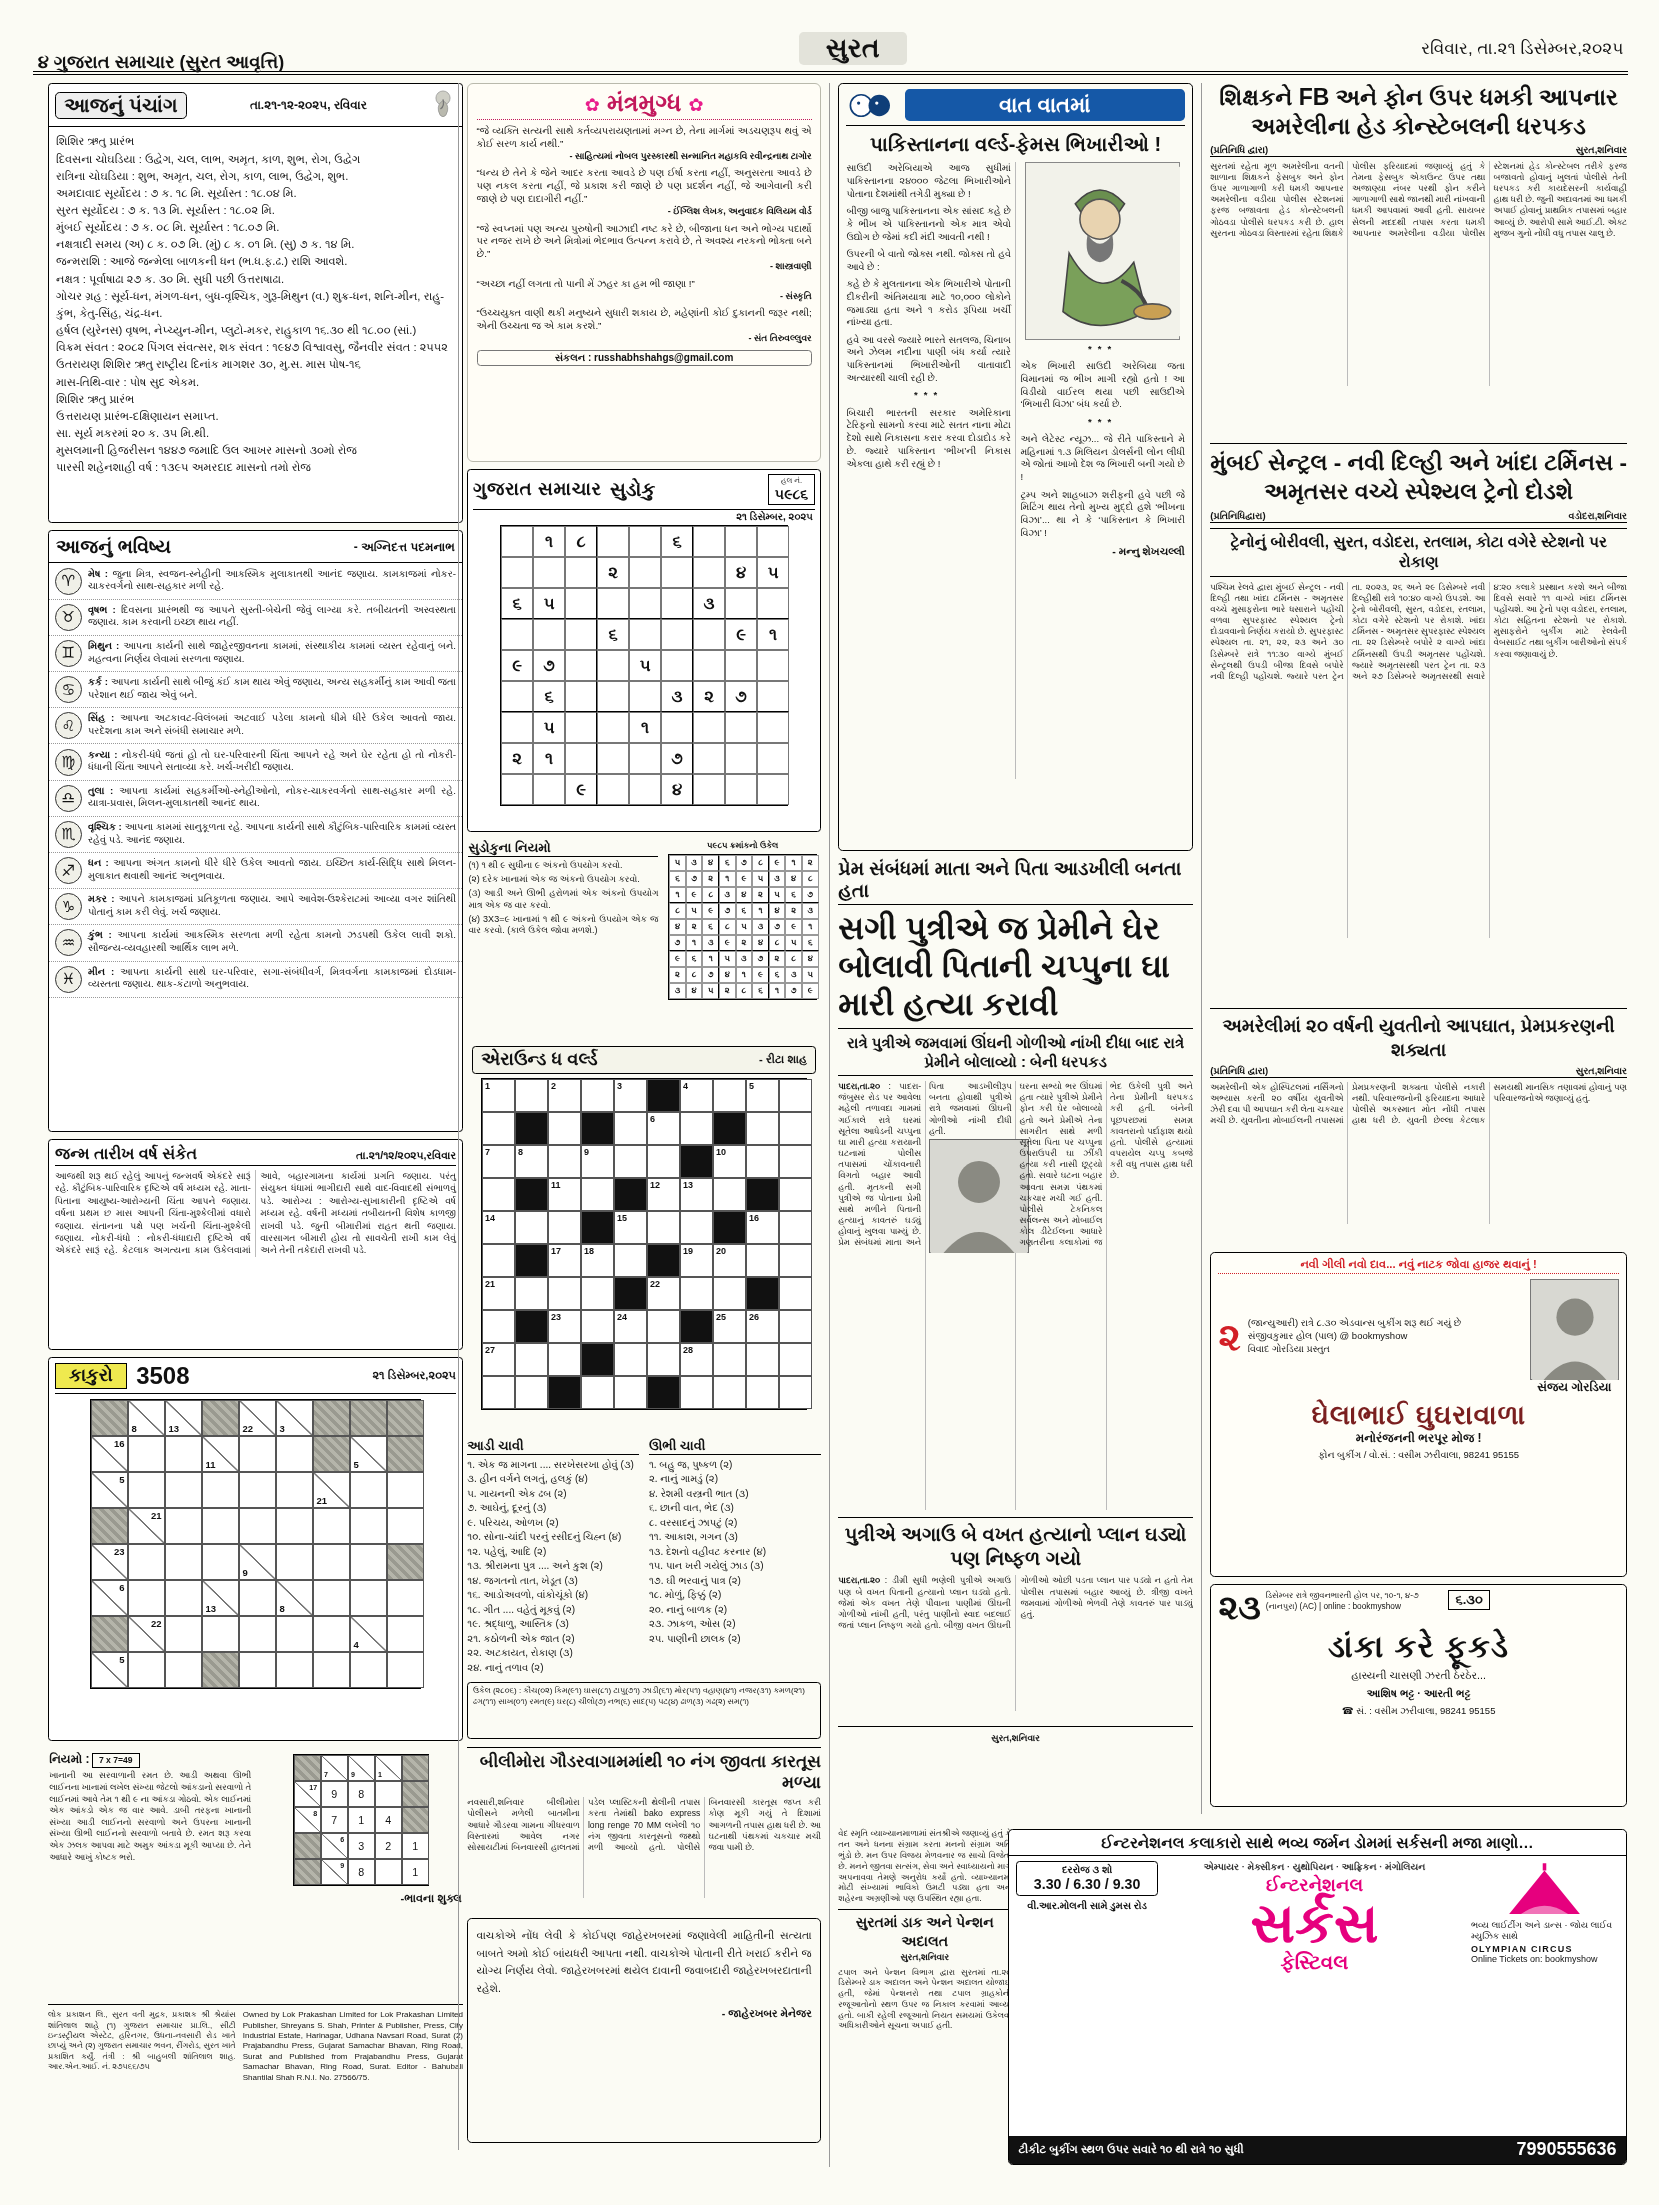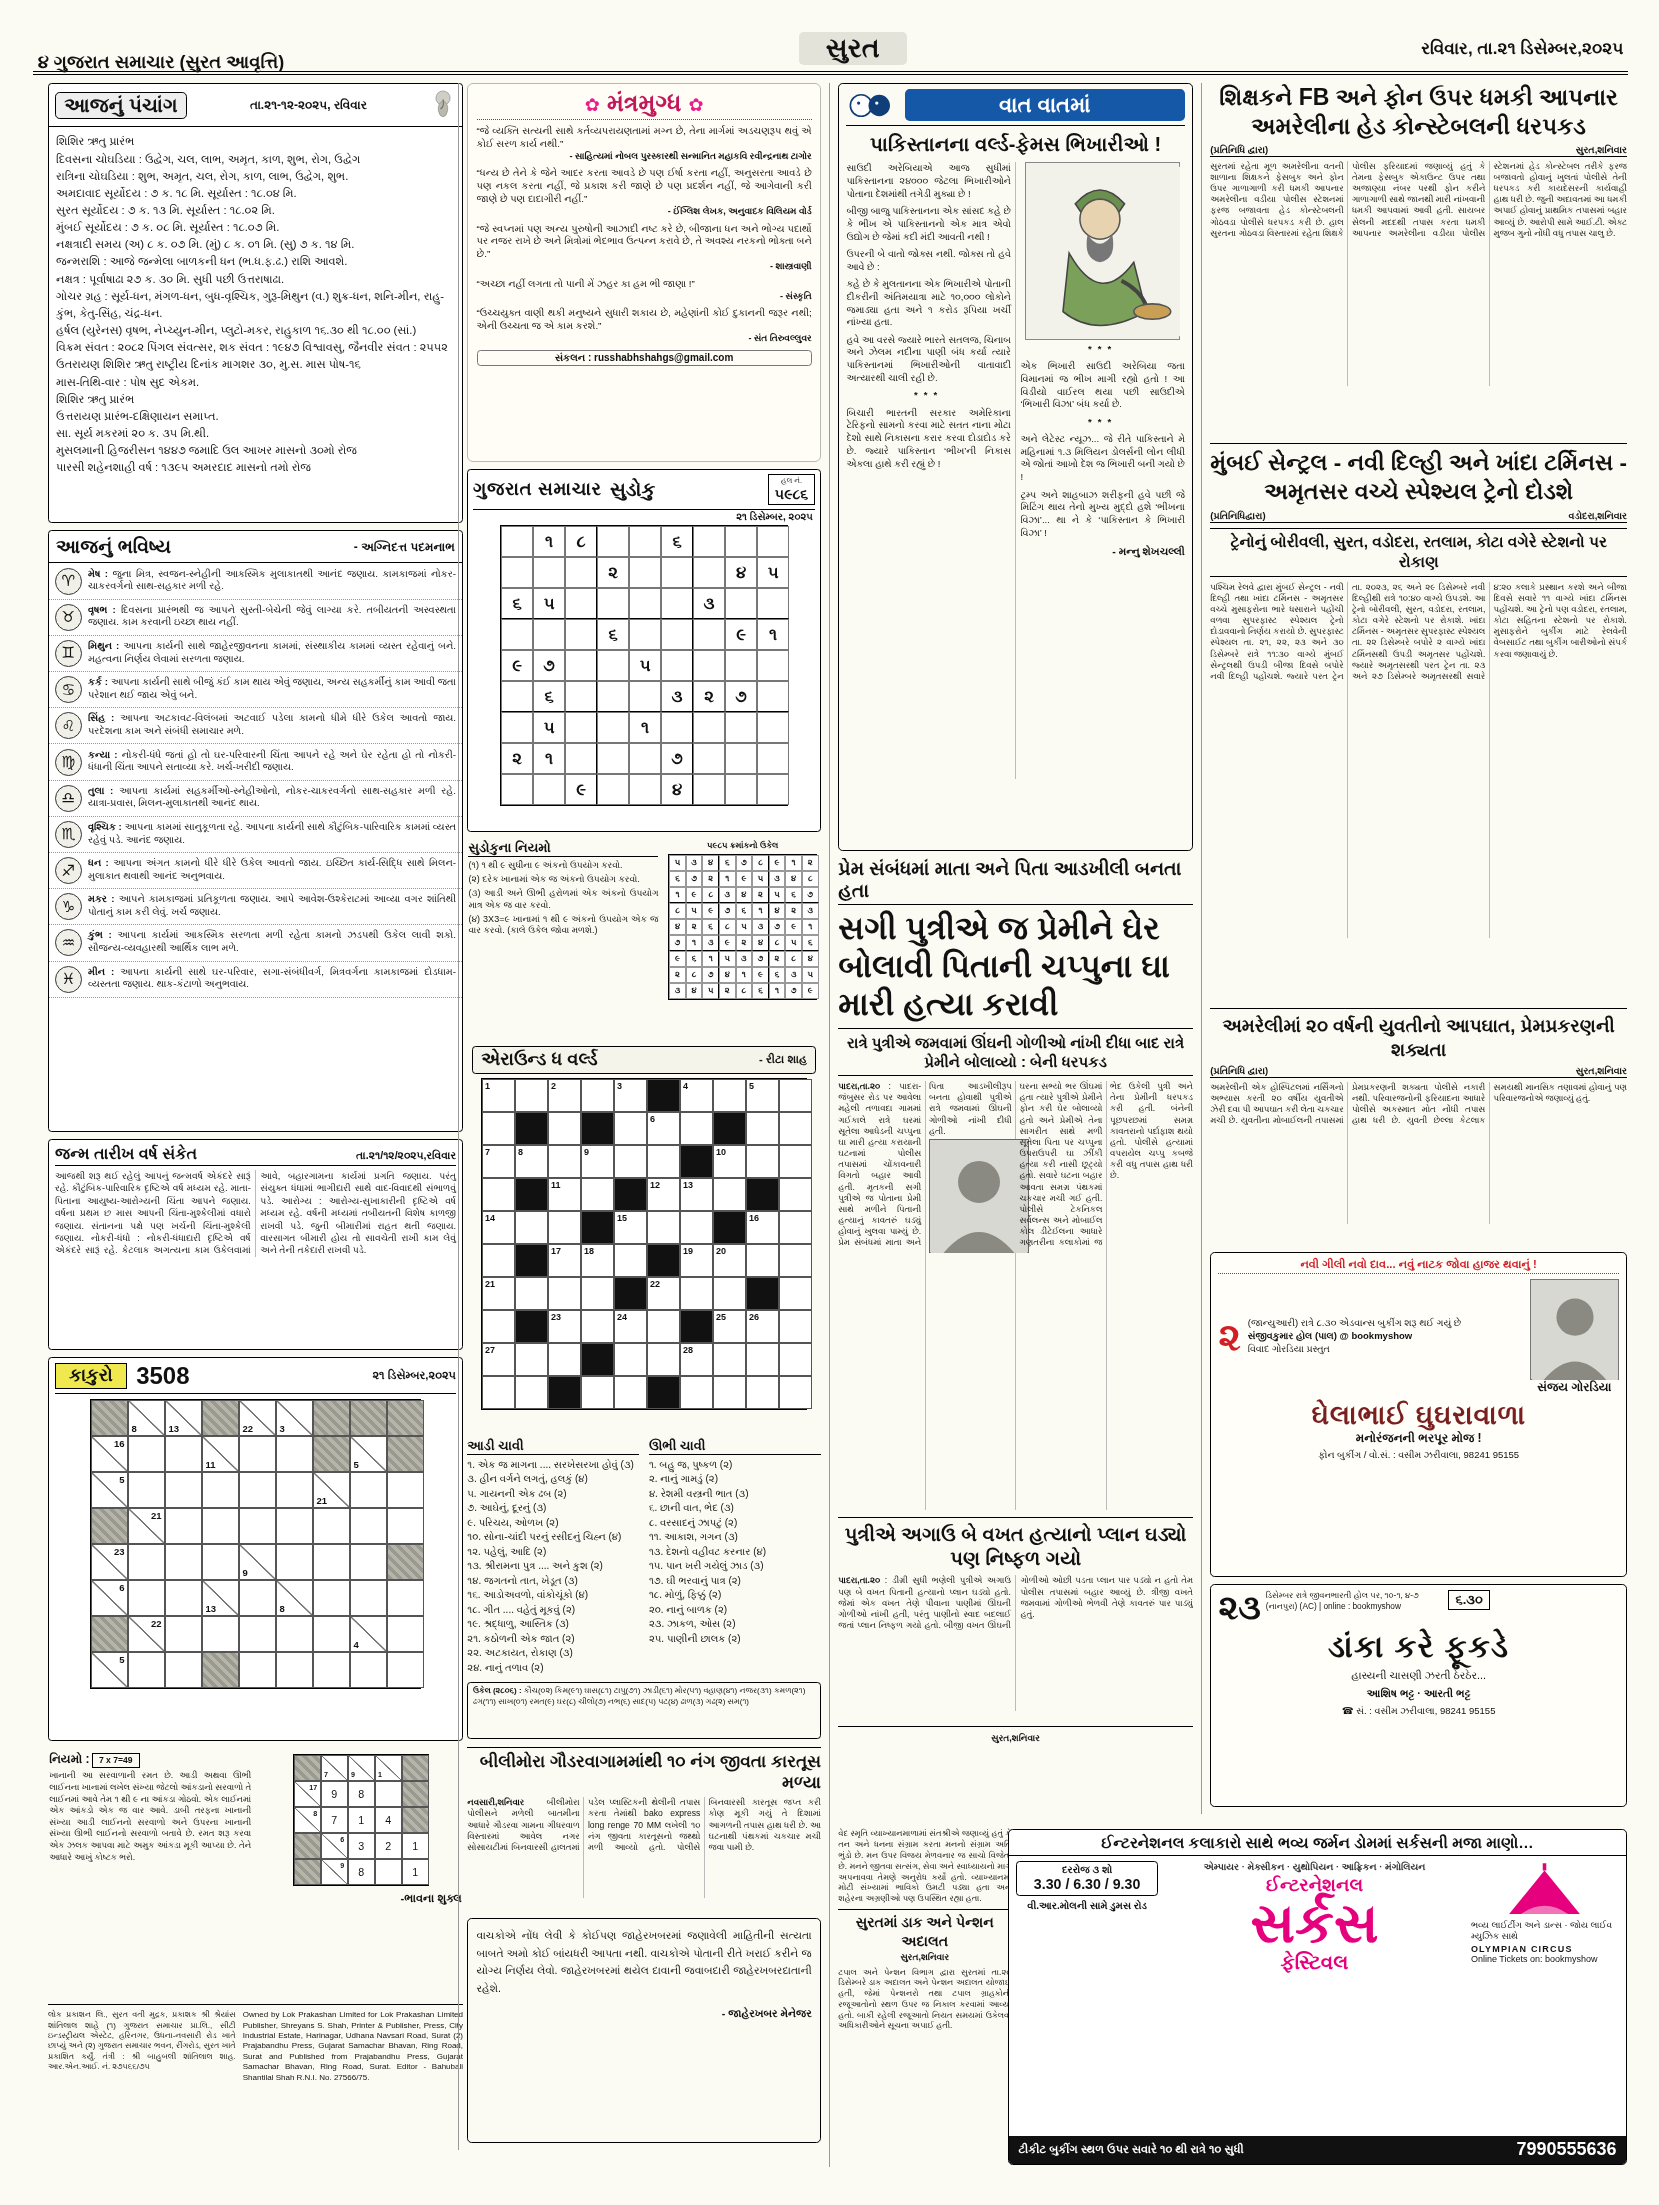--- a/index.html
+++ b/index.html
@@ -4,21 +4,21 @@
 <style>
   *{margin:0;padding:0;box-sizing:border-box;}
   body{background:#e8e8e0;}
   .page{position:relative;width:1660px;height:2205px;background:#fbfbf4;color:#111;
         font-family:"Liberation Sans","DejaVu Sans",sans-serif;overflow:hidden;margin:0 auto;}
   
   .masthead{position:absolute;left:33px;top:26px;width:1595px;height:49px;display:flex;
             align-items:center;justify-content:space-between;border-bottom:4.1px double #000;padding:0 4.7px;}
   .m-left{font-size:18px;font-weight:bold;margin-top:28px;}
   .m-city{font-size:27px;font-weight:bold;background:#e3e3da;padding:1.2px 27px;border-radius:4.7px;}
-  .m-date{font-size:17px;font-weight:bold;}
+  .m-date{font-size:17px;font-weight:normal;}
   
   .col{position:absolute;top:83px;}
   .col1{left:48px;width:415px;}
   .col2{left:458px;width:363px;border-left:0.6px solid #999;padding-left:8.3px;}
   .col3{left:829px;width:364px;border-left:0.6px solid #999;padding-left:8.3px;}
   .col5{left:1201px;width:426px;border-left:0.6px solid #999;padding-left:8.3px;}
   .blk{margin-bottom:7.1px;overflow:hidden;}
   .box{border:1.2px solid #000;border-radius:3.6px;background:#fff;}
   .cols2{columns:2;column-gap:9.5px;column-rule:0.6px solid #bbb;text-align:justify;}
   .cols3{columns:3;column-gap:8.3px;column-rule:0.6px solid #bbb;text-align:justify;}
@@ -203,21 +203,21 @@
   .ci-names{font-size:9.5px;font-weight:bold;color:#333;}
   .ci-t1{font-size:18px;font-weight:800;color:#e6007e;margin-top:2.4px;}
   .ci-t2{font-size:55px;font-weight:800;color:#e6007e;line-height:1;}
   .ci-t3{font-size:20px;font-weight:800;color:#e6007e;}
   .ci-right{width:148px;text-align:left;font-size:9px;}
   .ci-tent{width:95px;height:59px;margin:0 auto;}
   .ci-brand{font-weight:bold;letter-spacing:1.2px;margin-top:2.4px;}
   .ci-bottom{position:absolute;left:0;right:0;bottom:0;background:#111;color:#fff;display:flex;
              justify-content:space-between;align-items:center;padding:3.6px 9.5px;font-size:11.3px;font-weight:bold;}
   .ci-phone{font-size:18px;}
-  .bil-dl,.b{font-weight:bold;}
+  .bil-dl,.b{font-weight:normal;}
 </style>
 </head>
 <body>
 
 <div class="page">
 
   <header class="masthead">
     <div class="m-left">૪ ગુજરાત સમાચાર (સુરત આવૃત્તિ)</div>
     <div class="m-city">સુરત</div>
     <div class="m-date">રવિવાર, તા.૨૧ ડિસેમ્બર,૨૦૨૫</div>

